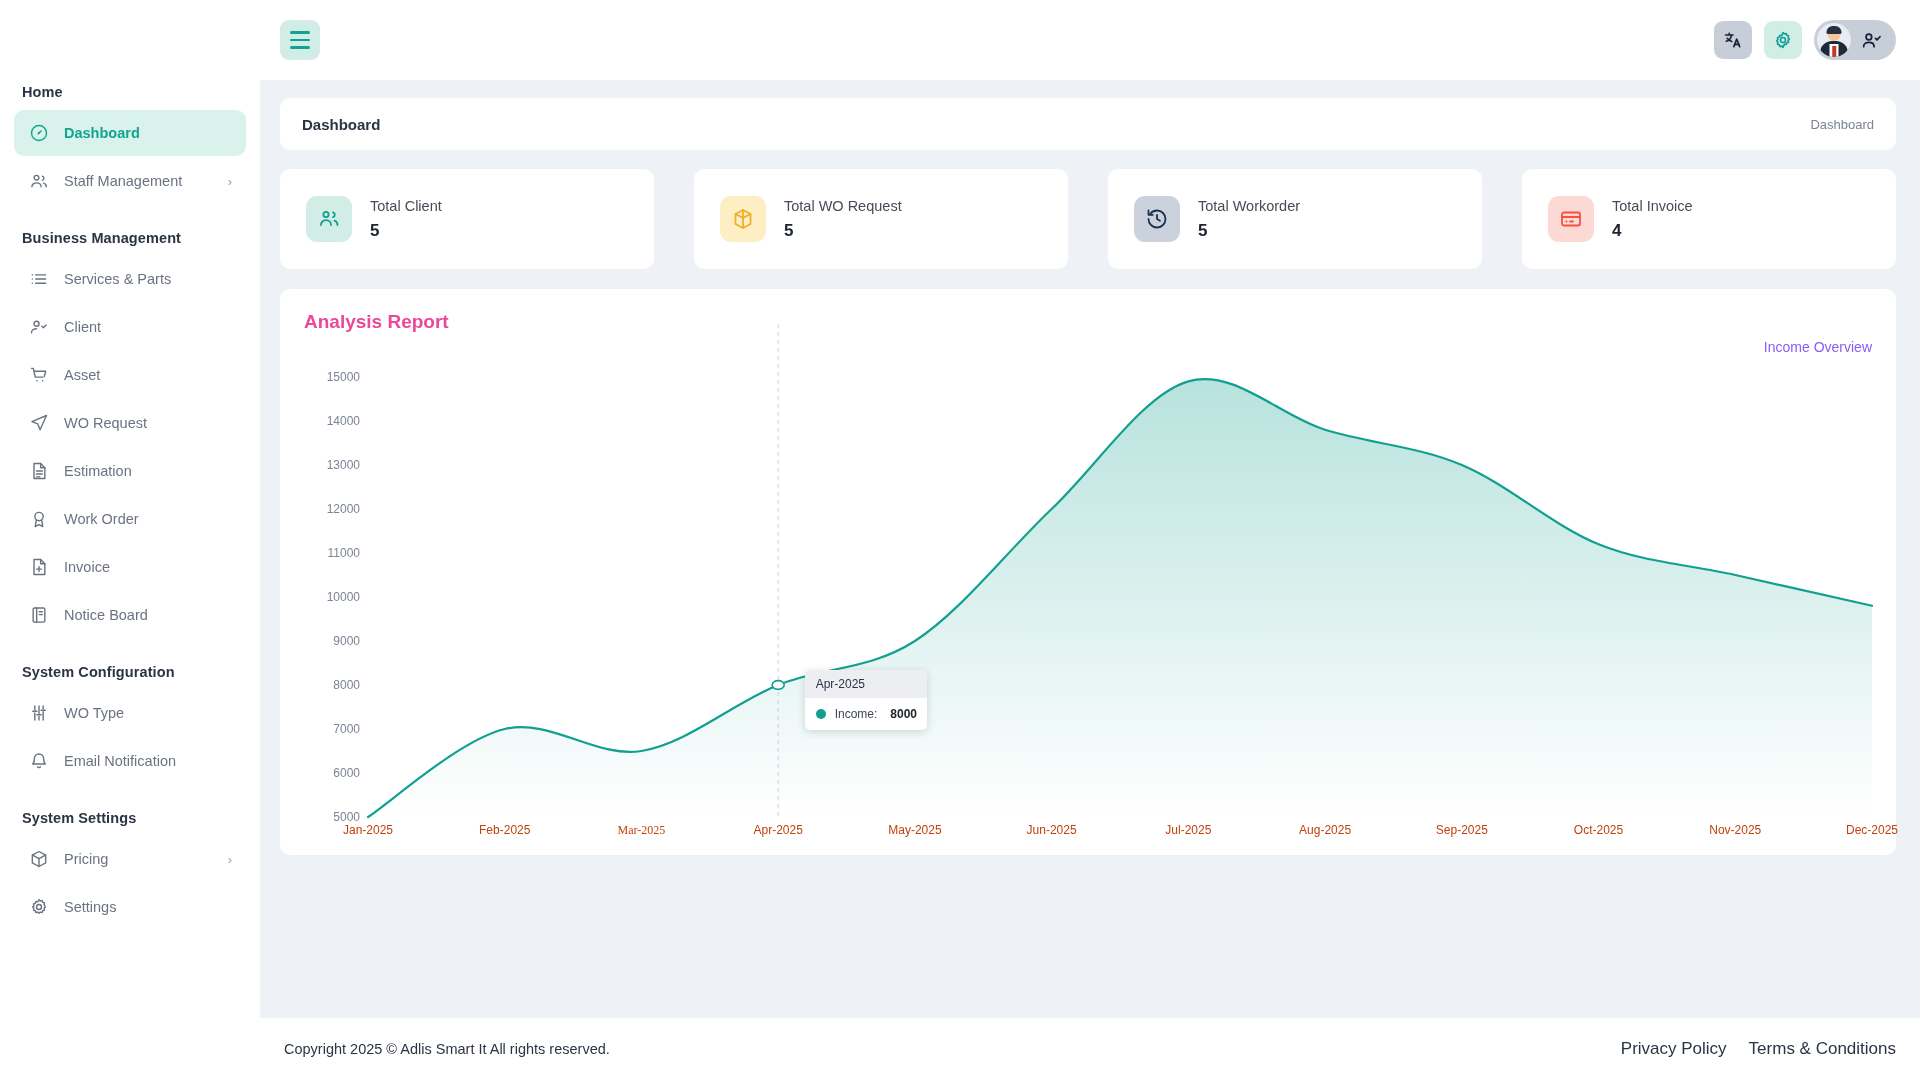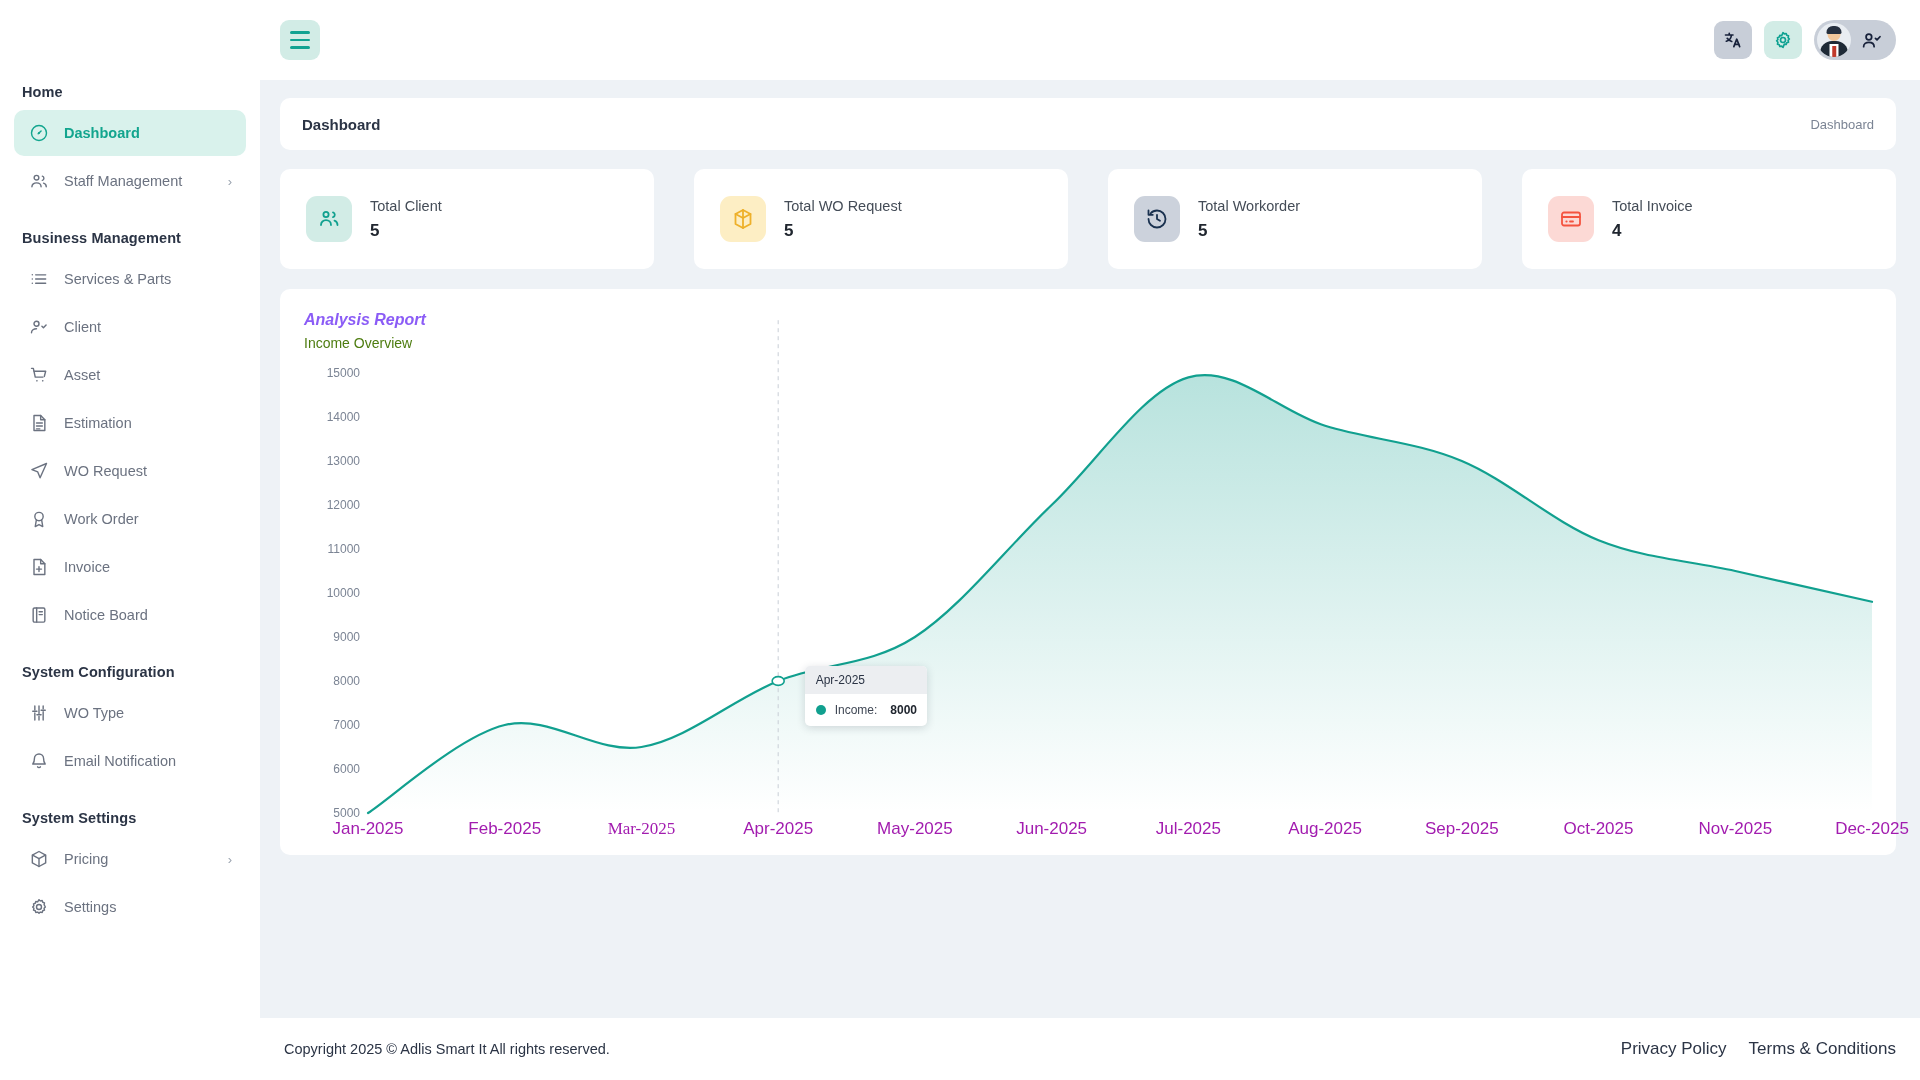--- a/index.html
+++ b/index.html
@@ -85,34 +85,34 @@
   .stat-card {
     flex:1; background:#fff; border-radius:10px; height:100px;
     display:flex; align-items:center; padding:8px 26px; gap:18px;
   }
   .stat-icon { width:46px; height:46px; border-radius:11px; display:flex; align-items:center; justify-content:center; flex:0 0 46px; }
   .stat-icon svg { width:24px; height:24px; display:block; }
   .stat-text .lbl { font-size:14.5px; color:#444c57; margin-bottom:7px; }
   .stat-text .val { font-size:17px; font-weight:700; color:#20262f; }
 
   .chart-panel { padding:22px 24px 24px 24px; height:566px; position:relative; }
-  .chart-title { font-size:16px; font-weight:700; color:#8b5cf6;font-style:italic; }
-  .chart-sub { font-size:14px; color:#4d7c0f; margin-top:6px; }
+  .chart-title { font-size:19px; font-weight:700; color:#ec4899; }
+  .chart-sub { font-size:14px; color:#8b5cf6; margin-top:6px;text-align:right; }
 
   .plot { position:relative; margin-top:22px; height:440px; }
   .ylabels { position:absolute; left:0; top:0; width:56px; height:100%; }
   .ylabels span {
     position:absolute; right:0; font-size:12px; color:#7b8494;
     transform:translateY(-50%); white-space:nowrap;
   }
   .plotarea { position:absolute; left:64px; right:0; top:0; bottom:0; }
   .plotarea svg { width:100%; height:100%; display:block; overflow:visible; }
   .xlabels { position:absolute; left:64px; right:0; bottom:-26px; height:20px; }
   .xlabels span {
-    position:absolute; font-size:17px; color:#a21caf;
+    position:absolute; font-size:12px; color:#c2410c;
     transform:translateX(-50%); white-space:nowrap;
   }
 
   .tooltip {
     position:absolute; background:#ffffff; border-radius:5px;
     box-shadow:0 2px 9px rgba(30,40,60,.17);
     width:122px; overflow:hidden; font-size:12px; pointer-events:none;
   }
   .tooltip .tt-head { background:#eceef1; padding:7px 11px; color:#2b3445; font-size:12px; }
   .tooltip .tt-body { padding:9px 11px; display:flex; align-items:center; gap:9px; }
@@ -187,34 +187,34 @@
               <path d="M6.2 7.5H20l-1.6 6.2"></path>
               <circle cx="9.5" cy="19" r="1" fill="#6b7280" stroke="none"></circle>
               <circle cx="16.5" cy="19" r="1" fill="#6b7280" stroke="none"></circle>
             </svg>
           </span>
           <span class="label">Asset</span>
         </div>
         <div class="nav-item">
           <span class="ico">
             <svg viewBox="0 0 24 24" fill="none" stroke="#6b7280" stroke-width="1.7" stroke-linecap="round" stroke-linejoin="round">
+              <path d="M21 3L3.5 10.3l7 2.8 2.8 7z"></path>
+            </svg>
+          </span>
+          <span class="label">WO Request</span>
+        </div>
+        <div class="nav-item">
+          <span class="ico">
+            <svg viewBox="0 0 24 24" fill="none" stroke="#6b7280" stroke-width="1.7" stroke-linecap="round" stroke-linejoin="round">
               <path d="M6 3h8l5 5v13H6z"></path>
               <path d="M14 3v5h5"></path>
               <path d="M9 12h7M9 15.5h7M9 19h4"></path>
             </svg>
           </span>
           <span class="label">Estimation</span>
-        </div>
-        <div class="nav-item">
-          <span class="ico">
-            <svg viewBox="0 0 24 24" fill="none" stroke="#6b7280" stroke-width="1.7" stroke-linecap="round" stroke-linejoin="round">
-              <path d="M21 3L3.5 10.3l7 2.8 2.8 7z"></path>
-            </svg>
-          </span>
-          <span class="label">WO Request</span>
         </div>
         <div class="nav-item">
           <span class="ico">
             <svg viewBox="0 0 24 24" fill="none" stroke="#6b7280" stroke-width="1.7" stroke-linecap="round" stroke-linejoin="round">
               <circle cx="12" cy="9" r="5"></circle>
               <path d="M8.8 13.3L7.5 21l4.5-2.4L16.5 21l-1.3-7.7"></path>
             </svg>
           </span>
           <span class="label">Work Order</span>
         </div>

